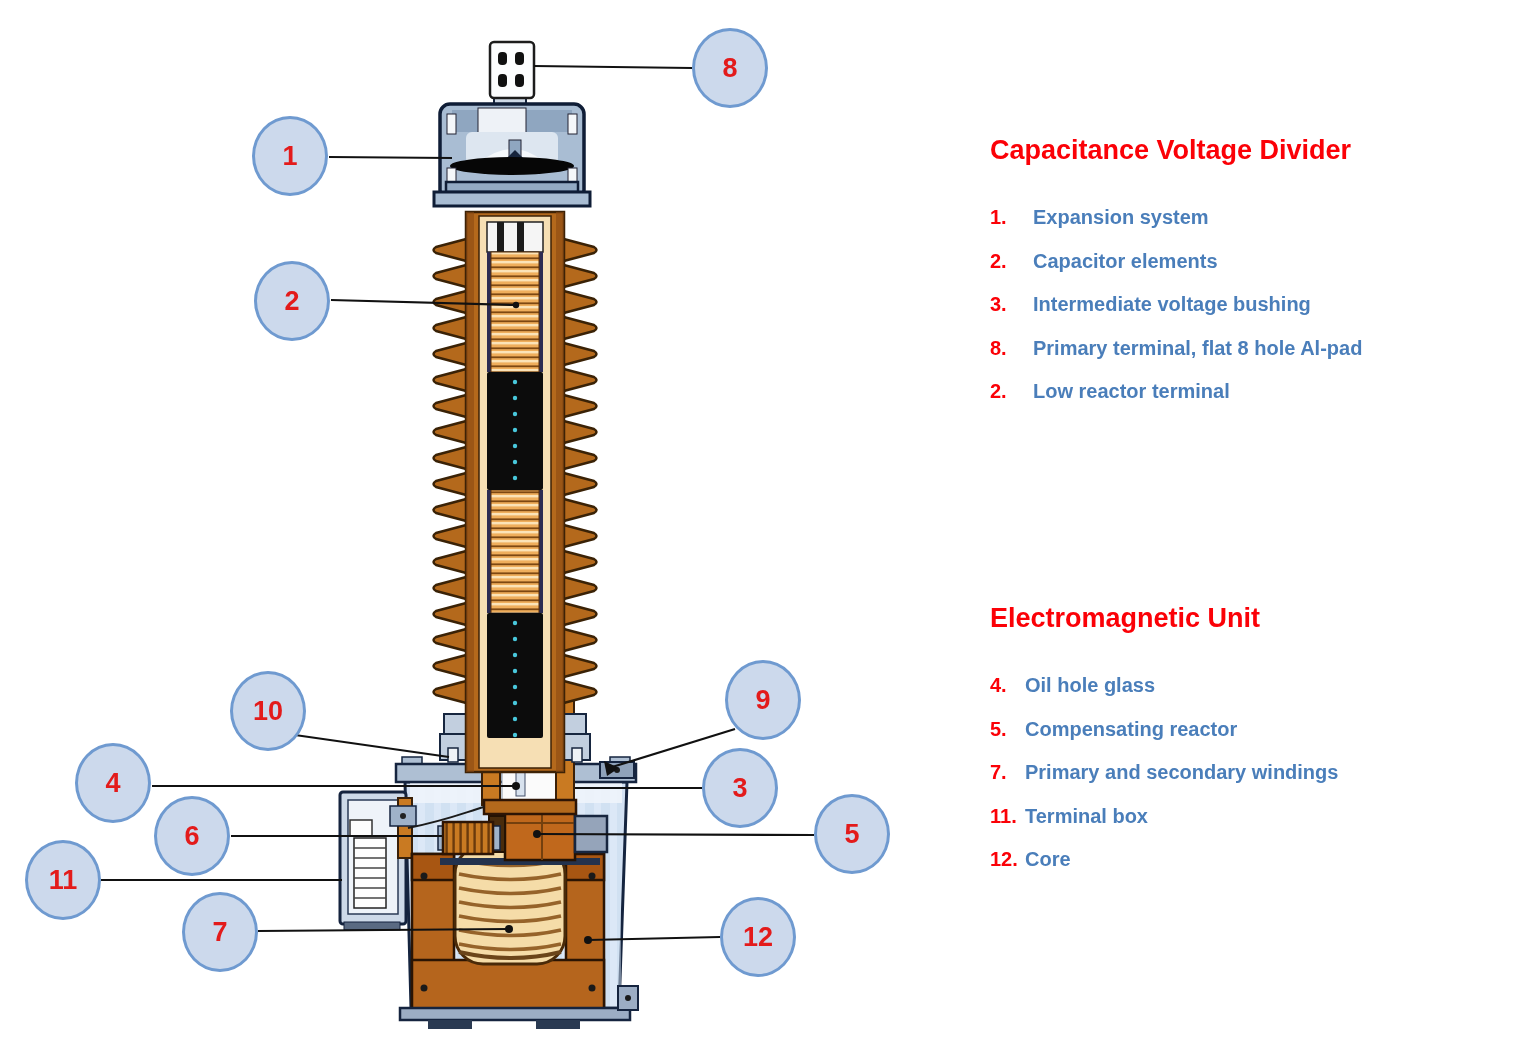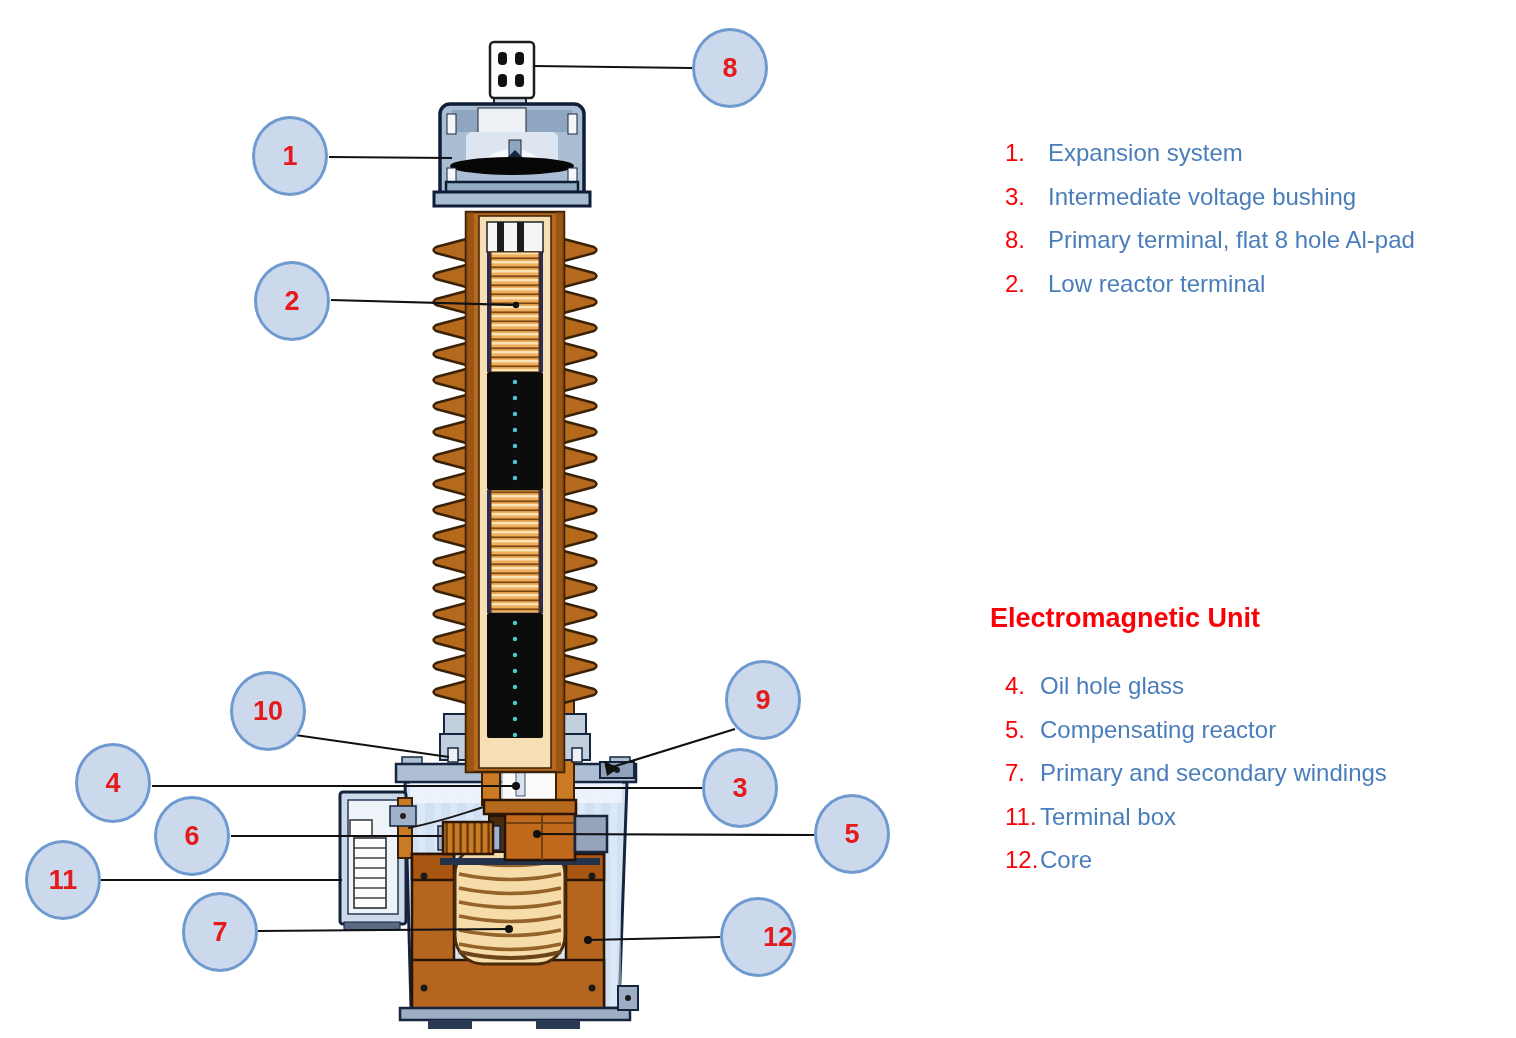--- a/index.html
+++ b/index.html
@@ -8,21 +8,21 @@
   #diagram-svg{position:absolute;left:0;top:0;}
   .callout{position:absolute;width:76px;height:80px;box-sizing:border-box;
            border:3.5px solid #6f9ad0;border-radius:50%;background:#ccd9ec;
            display:flex;align-items:center;justify-content:center;
            font-weight:bold;font-size:27px;color:#e31b1b;}
   .legend{position:absolute;left:990px;top:0;width:525px;}
   .legend section{position:absolute;left:0;width:525px;}
   .sec1{top:131px;}
   .sec2{top:599px;}
   .legend h2{color:#fb0107;font-size:27px;font-weight:bold;margin:0 0 27px 0;line-height:38px;}
-  .item{font-size:24px;font-weight:normal;line-height:43.5px;white-space:nowrap;margin-left:15px;}
+  .item{font-size:20px;font-weight:bold;line-height:43.5px;white-space:nowrap;}
   .num{color:#fb0107;display:inline-block;}
   .sec1 .num{min-width:43px;}
   .sec2 .num{min-width:35px;}
   .txt{color:#4a7eba;}
   .note{color:#4a7eba;font-size:25px;font-weight:bold;line-height:43.5px;white-space:nowrap;}
 </style>
 </head>
 <body>
 
 <div id="stage">
@@ -248,28 +248,32 @@
     </div>
   <div class="callout" style="left:814px;top:794px;">
       <span>5</span>
     </div>
   <div class="callout" style="left:25px;top:840px;">
       <span>11</span>
     </div>
   <div class="callout" style="left:182px;top:892px;">
       <span>7</span>
     </div>
-  <div class="callout" style="left:720px;top:897px;justify-content:flex-end;">
+  <div class="callout" style="left:720px;top:897px;">
       <span>12</span>
     </div>
 
   <div class="legend">
     <section class="sec1">
+      <h2>Capacitance Voltage Divider</h2>
       <div class="item">
         <span class="num">1.</span><span class="txt">Expansion system</span>
+      </div>
+      <div class="item">
+        <span class="num">2.</span><span class="txt">Capacitor elements</span>
       </div>
       <div class="item">
         <span class="num">3.</span><span class="txt">Intermediate voltage bushing</span>
       </div>
       <div class="item">
         <span class="num">8.</span><span class="txt">Primary terminal, flat 8 hole Al-pad</span>
       </div>
       <div class="item">
         <span class="num">2.</span><span class="txt">Low reactor terminal</span>
       </div>

